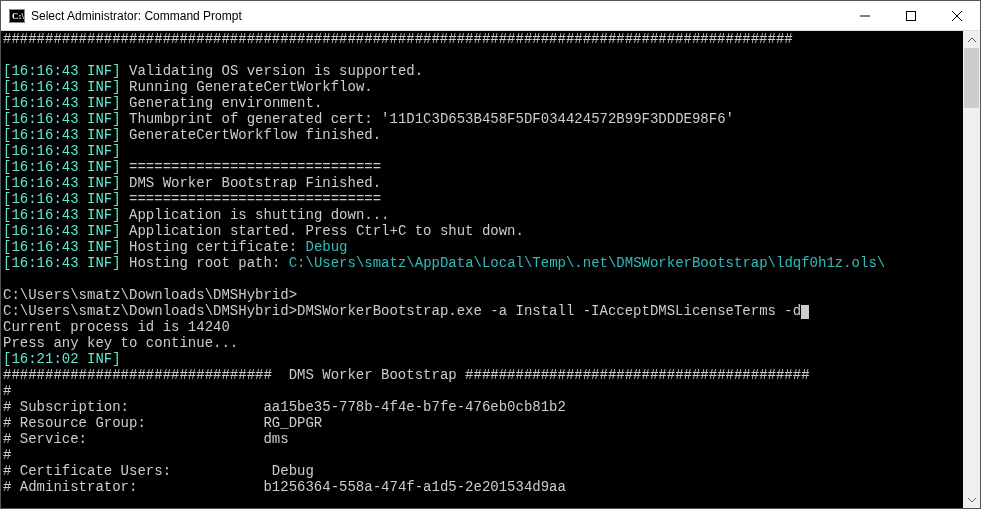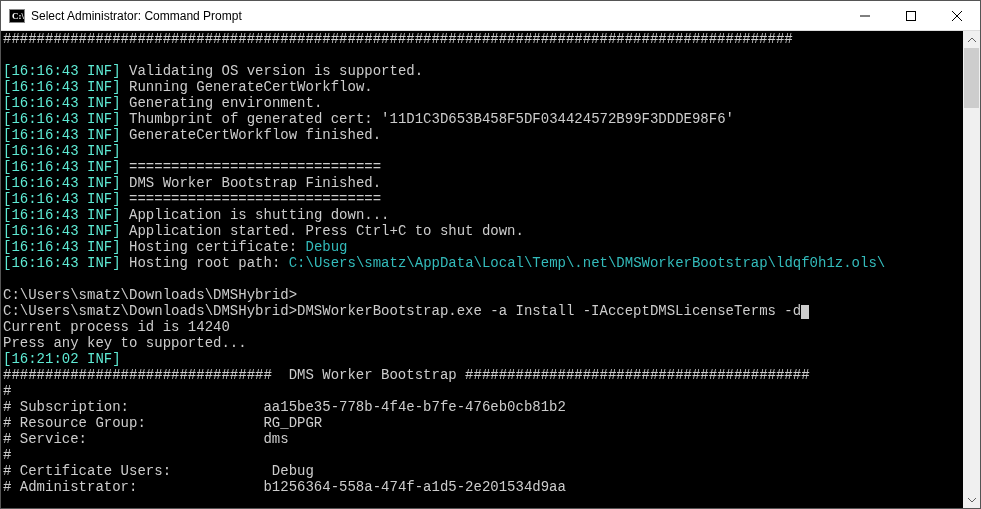--- a/index.html
+++ b/index.html
@@ -151,21 +151,21 @@
 <span class="c-gray">[<span>16:16:43</span> <span>INF</span>]</span> <span class="c-w">DMS Worker Bootstrap Finished.</span>
 <span class="c-gray">[<span>16:16:43</span> <span>INF</span>]</span> <span class="c-w">==============================</span>
 <span class="c-gray">[<span>16:16:43</span> <span>INF</span>]</span> <span class="c-w">Application is shutting down...</span>
 <span class="c-gray">[<span>16:16:43</span> <span>INF</span>]</span> <span class="c-w">Application started. Press Ctrl+C to shut down.</span>
 <span class="c-gray">[<span>16:16:43</span> <span>INF</span>]</span> <span class="c-w">Hosting certificate: </span><span class="c-cyan">Debug</span>
 <span class="c-gray">[<span>16:16:43</span> <span>INF</span>]</span> <span class="c-w">Hosting root path: </span><span class="c-cyan">C:\Users\smatz\AppData\Local\Temp\.net\DMSWorkerBootstrap\ldqf0h1z.ols\</span>
 
 <span class="c-w">C:\Users\smatz\Downloads\DMSHybrid&gt;</span>
 <span class="c-w">C:\Users\smatz\Downloads\DMSHybrid&gt;</span><span class="c-w">DMSWorkerBootstrap.exe -a Install -IAcceptDMSLicenseTerms -d</span><span class="cursor"></span>
 <span class="c-w">Current process id is 14240</span>
-<span class="c-w">Press any key to supported...</span>
+<span class="c-w">Press any key to continue...</span>
 <span class="c-gray">[<span>16:21:02</span> <span>INF</span>]</span>
 <span class="c-w">################################</span>  <span class="c-w">DMS Worker Bootstrap</span> <span class="c-w">#########################################</span>
 <span class="c-w">#</span>
 <span class="c-w"># Subscription:</span>                <span class="c-w">aa15be35-778b-4f4e-b7fe-476eb0cb81b2</span>
 <span class="c-w"># Resource Group:</span>              <span class="c-w">RG_DPGR</span>
 <span class="c-w"># Service:</span>                     <span class="c-w">dms</span>
 <span class="c-w">#</span>
 <span class="c-w"># Certificate Users:</span>            <span class="c-w">Debug</span>
 <span class="c-w"># Administrator:</span>               <span class="c-w">b1256364-558a-474f-a1d5-2e201534d9aa</span></div>
 

